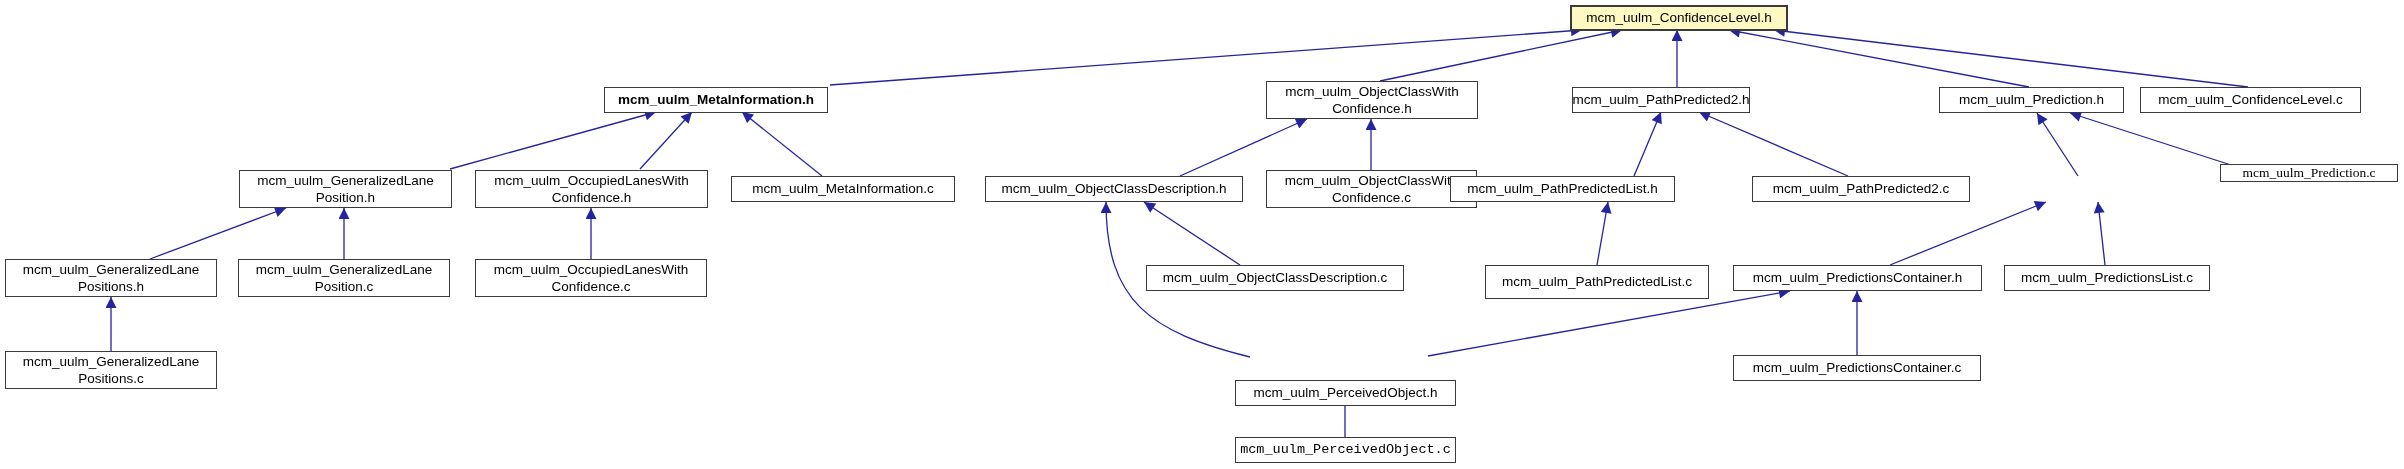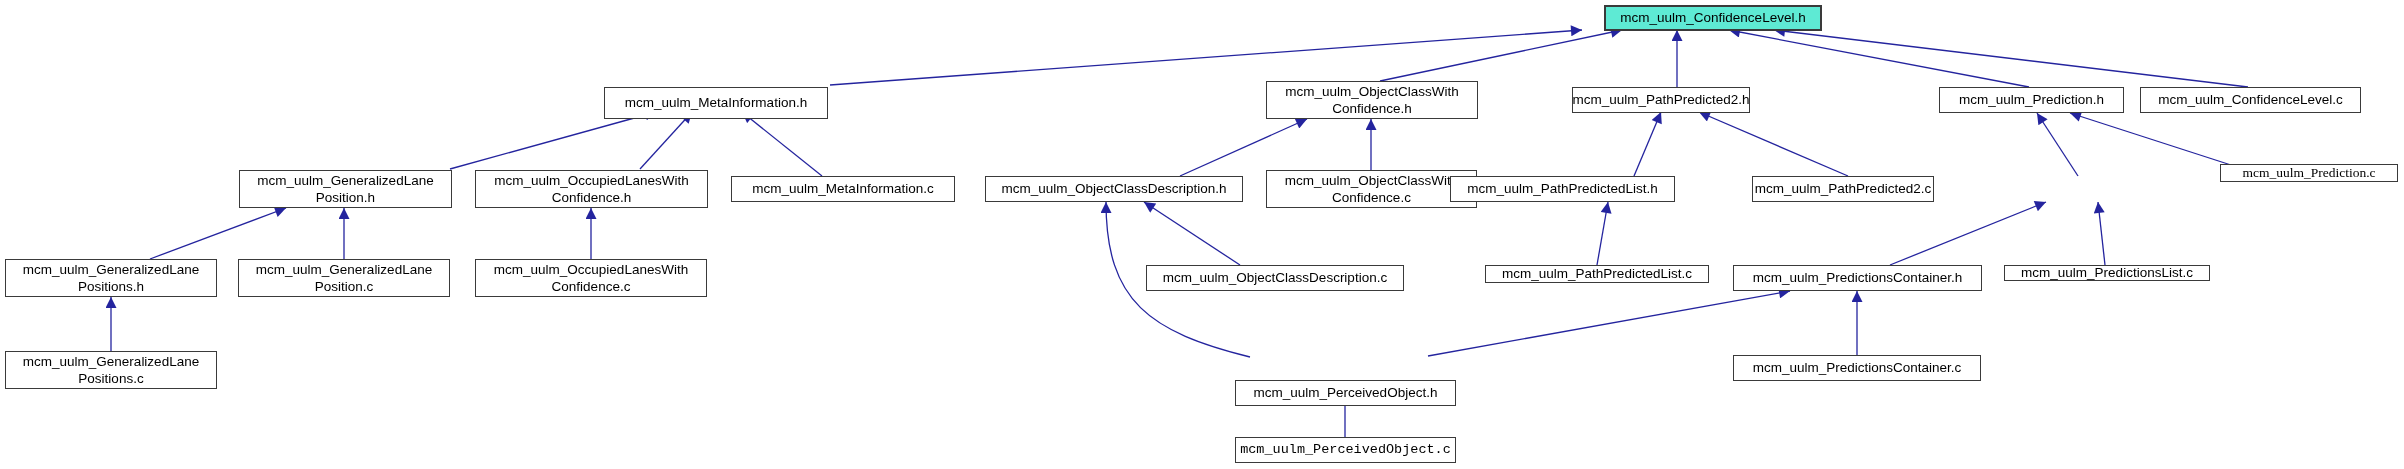--- a/index.html
+++ b/index.html
@@ -21,23 +21,22 @@
     font-size:13.5px;
     line-height:1.28;
     display:flex;
     align-items:center;
     justify-content:center;
     text-align:center;
     white-space:pre-line;
     cursor:pointer;
   }
   .node.root {
-    background:#5eead4;
+    background:#fef9c3;
     border-width:2px;
-    margin-left:34px;
   }
 </style>
 </head>
 <body>
 
 <div id="canvas">
   <svg id="edge-layer" width="2404" height="469" viewBox="0 0 2404 469" xmlns="http://www.w3.org/2000/svg">
       <defs>
         <marker id="arrow" viewBox="0 0 10 10" refX="10" refY="5" markerWidth="13" markerHeight="11" markerUnits="userSpaceOnUse" orient="auto">
           <path d="M0,0 L10,5 L0,10 z" fill="#24249e"></path>
@@ -64,45 +63,45 @@
       <path d="M1597,265 L1608,202" fill="none" stroke="#24249e" stroke-width="1.3" marker-end="url(#arrow)"></path>
       <path d="M1890,265 L2046,202" fill="none" stroke="#24249e" stroke-width="1.3" marker-end="url(#arrow)"></path>
       <path d="M2105,265 L2098,202" fill="none" stroke="#24249e" stroke-width="1.3" marker-end="url(#arrow)"></path>
       <path d="M2078,176 L2037,113" fill="none" stroke="#24249e" stroke-width="1.3" marker-end="url(#arrow)"></path>
       <path d="M2265,176 L2070,113" fill="none" stroke="#24249e" stroke-width="1.3" marker-end="url(#arrow)"></path>
       <path d="M1428,356 L1790,291" fill="none" stroke="#24249e" stroke-width="1.3" marker-end="url(#arrow)"></path>
       <path d="M1857,355 L1857,291" fill="none" stroke="#24249e" stroke-width="1.3" marker-end="url(#arrow)"></path>
       <path d="M1345,437 L1345,381" fill="none" stroke="#24249e" stroke-width="1.3" marker-end="url(#arrow)"></path>
     </svg>
 <div class="node root" style="left: 1570px; top: 5px; width: 218px; height: 26px;">mcm_uulm_ConfidenceLevel.h</div>
-    <div class="node" style="left: 604px; top: 87px; width: 224px; height: 32px;">mcm_uulm_MetaInformation.h</div>
+    <div class="node" style="left: 604px; top: 87px; width: 224px; height: 26px; font-weight: bold;">mcm_uulm_MetaInformation.h</div>
     <div class="node" style="left: 1266px; top: 81px; width: 212px; height: 38px;">mcm_uulm_ObjectClassWith
 Confidence.h</div>
     <div class="node" style="left: 1572px; top: 87px; width: 178px; height: 26px;">mcm_uulm_PathPredicted2.h</div>
     <div class="node" style="left: 1939px; top: 87px; width: 185px; height: 26px;">mcm_uulm_Prediction.h</div>
     <div class="node" style="left: 2140px; top: 87px; width: 221px; height: 26px;">mcm_uulm_ConfidenceLevel.c</div>
     <div class="node" style="left: 239px; top: 170px; width: 213px; height: 38px;">mcm_uulm_GeneralizedLane
 Position.h</div>
     <div class="node" style="left: 475px; top: 170px; width: 233px; height: 38px;">mcm_uulm_OccupiedLanesWith
 Confidence.h</div>
     <div class="node" style="left: 985px; top: 176px; width: 258px; height: 26px;">mcm_uulm_ObjectClassDescription.h</div>
     <div class="node" style="left: 731px; top: 176px; width: 224px; height: 26px;">mcm_uulm_MetaInformation.c</div>
     <div class="node" style="left: 1266px; top: 170px; width: 211px; height: 38px;">mcm_uulm_ObjectClassWith
 Confidence.c</div>
     <div class="node" style="left: 1450px; top: 176px; width: 225px; height: 26px;">mcm_uulm_PathPredictedList.h</div>
-    <div class="node" style="left: 1752px; top: 176px; width: 182px; height: 26px;">mcm_uulm_PathPredicted2.c</div>
+    <div class="node" style="left: 1752px; top: 176px; width: 218px; height: 26px;">mcm_uulm_PathPredicted2.c</div>
     <div class="node" style="left: 2220px; top: 164px; width: 178px; height: 18px; font-family: Liberation Serif, serif;">mcm_uulm_Prediction.c</div>
     <div class="node" style="left: 5px; top: 259px; width: 212px; height: 38px;">mcm_uulm_GeneralizedLane
 Positions.h</div>
     <div class="node" style="left: 238px; top: 259px; width: 212px; height: 38px;">mcm_uulm_GeneralizedLane
 Position.c</div>
     <div class="node" style="left: 475px; top: 259px; width: 232px; height: 38px;">mcm_uulm_OccupiedLanesWith
 Confidence.c</div>
     <div class="node" style="left: 1146px; top: 265px; width: 258px; height: 26px;">mcm_uulm_ObjectClassDescription.c</div>
-    <div class="node" style="left: 1485px; top: 265px; width: 224px; height: 18px;">mcm_uulm_PathPredictedList.c</div>
+    <div class="node" style="left: 1485px; top: 265px; width: 224px; height: 34px;">mcm_uulm_PathPredictedList.c</div>
     <div class="node" style="left: 1733px; top: 265px; width: 249px; height: 26px;">mcm_uulm_PredictionsContainer.h</div>
-    <div class="node" style="left: 2004px; top: 265px; width: 206px; height: 16px;">mcm_uulm_PredictionsList.c</div>
+    <div class="node" style="left: 2004px; top: 265px; width: 206px; height: 26px;">mcm_uulm_PredictionsList.c</div>
     <div class="node" style="left: 5px; top: 351px; width: 212px; height: 38px;">mcm_uulm_GeneralizedLane
 Positions.c</div>
     <div class="node" style="left: 1235px; top: 355px; width: 221px; height: 26px; margin-top: 25px;">mcm_uulm_PerceivedObject.h</div>
     <div class="node" style="left: 1733px; top: 355px; width: 248px; height: 26px;">mcm_uulm_PredictionsContainer.c</div>
     <div class="node" style="left: 1235px; top: 437px; width: 221px; height: 26px; font-family: Liberation Mono, monospace;">mcm_uulm_PerceivedObject.c</div>
   </div>
 
 </body></html>

